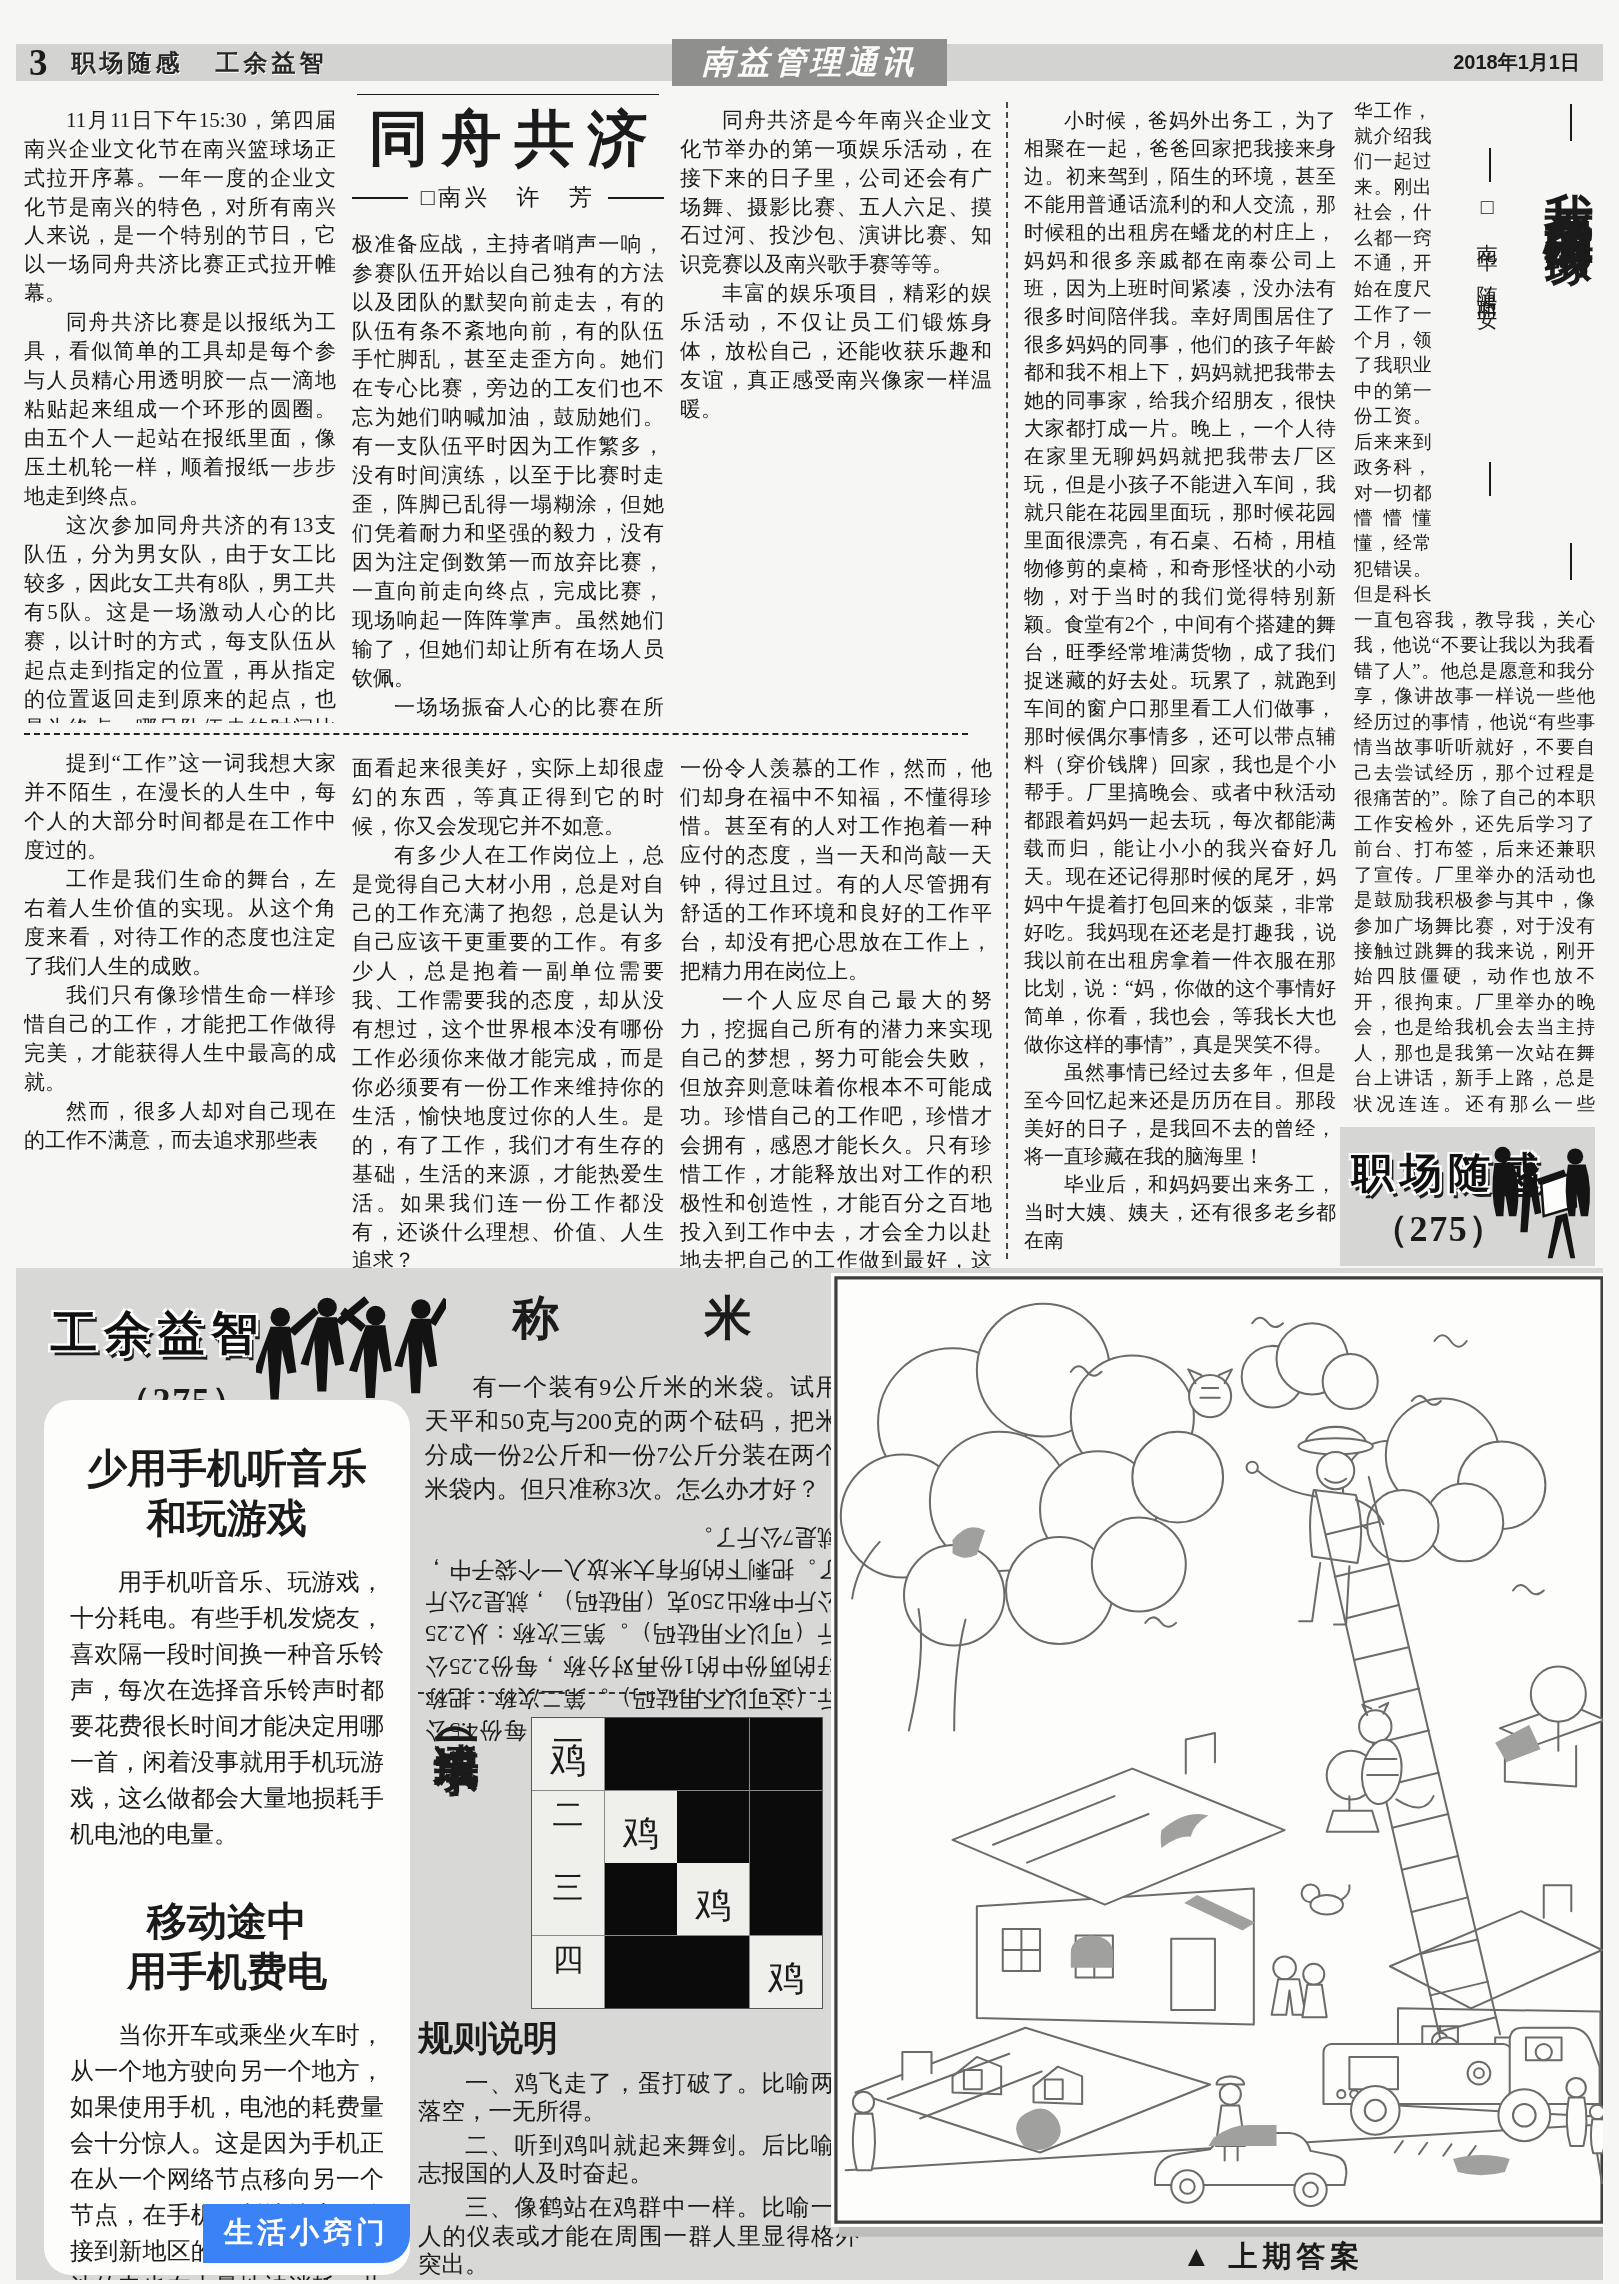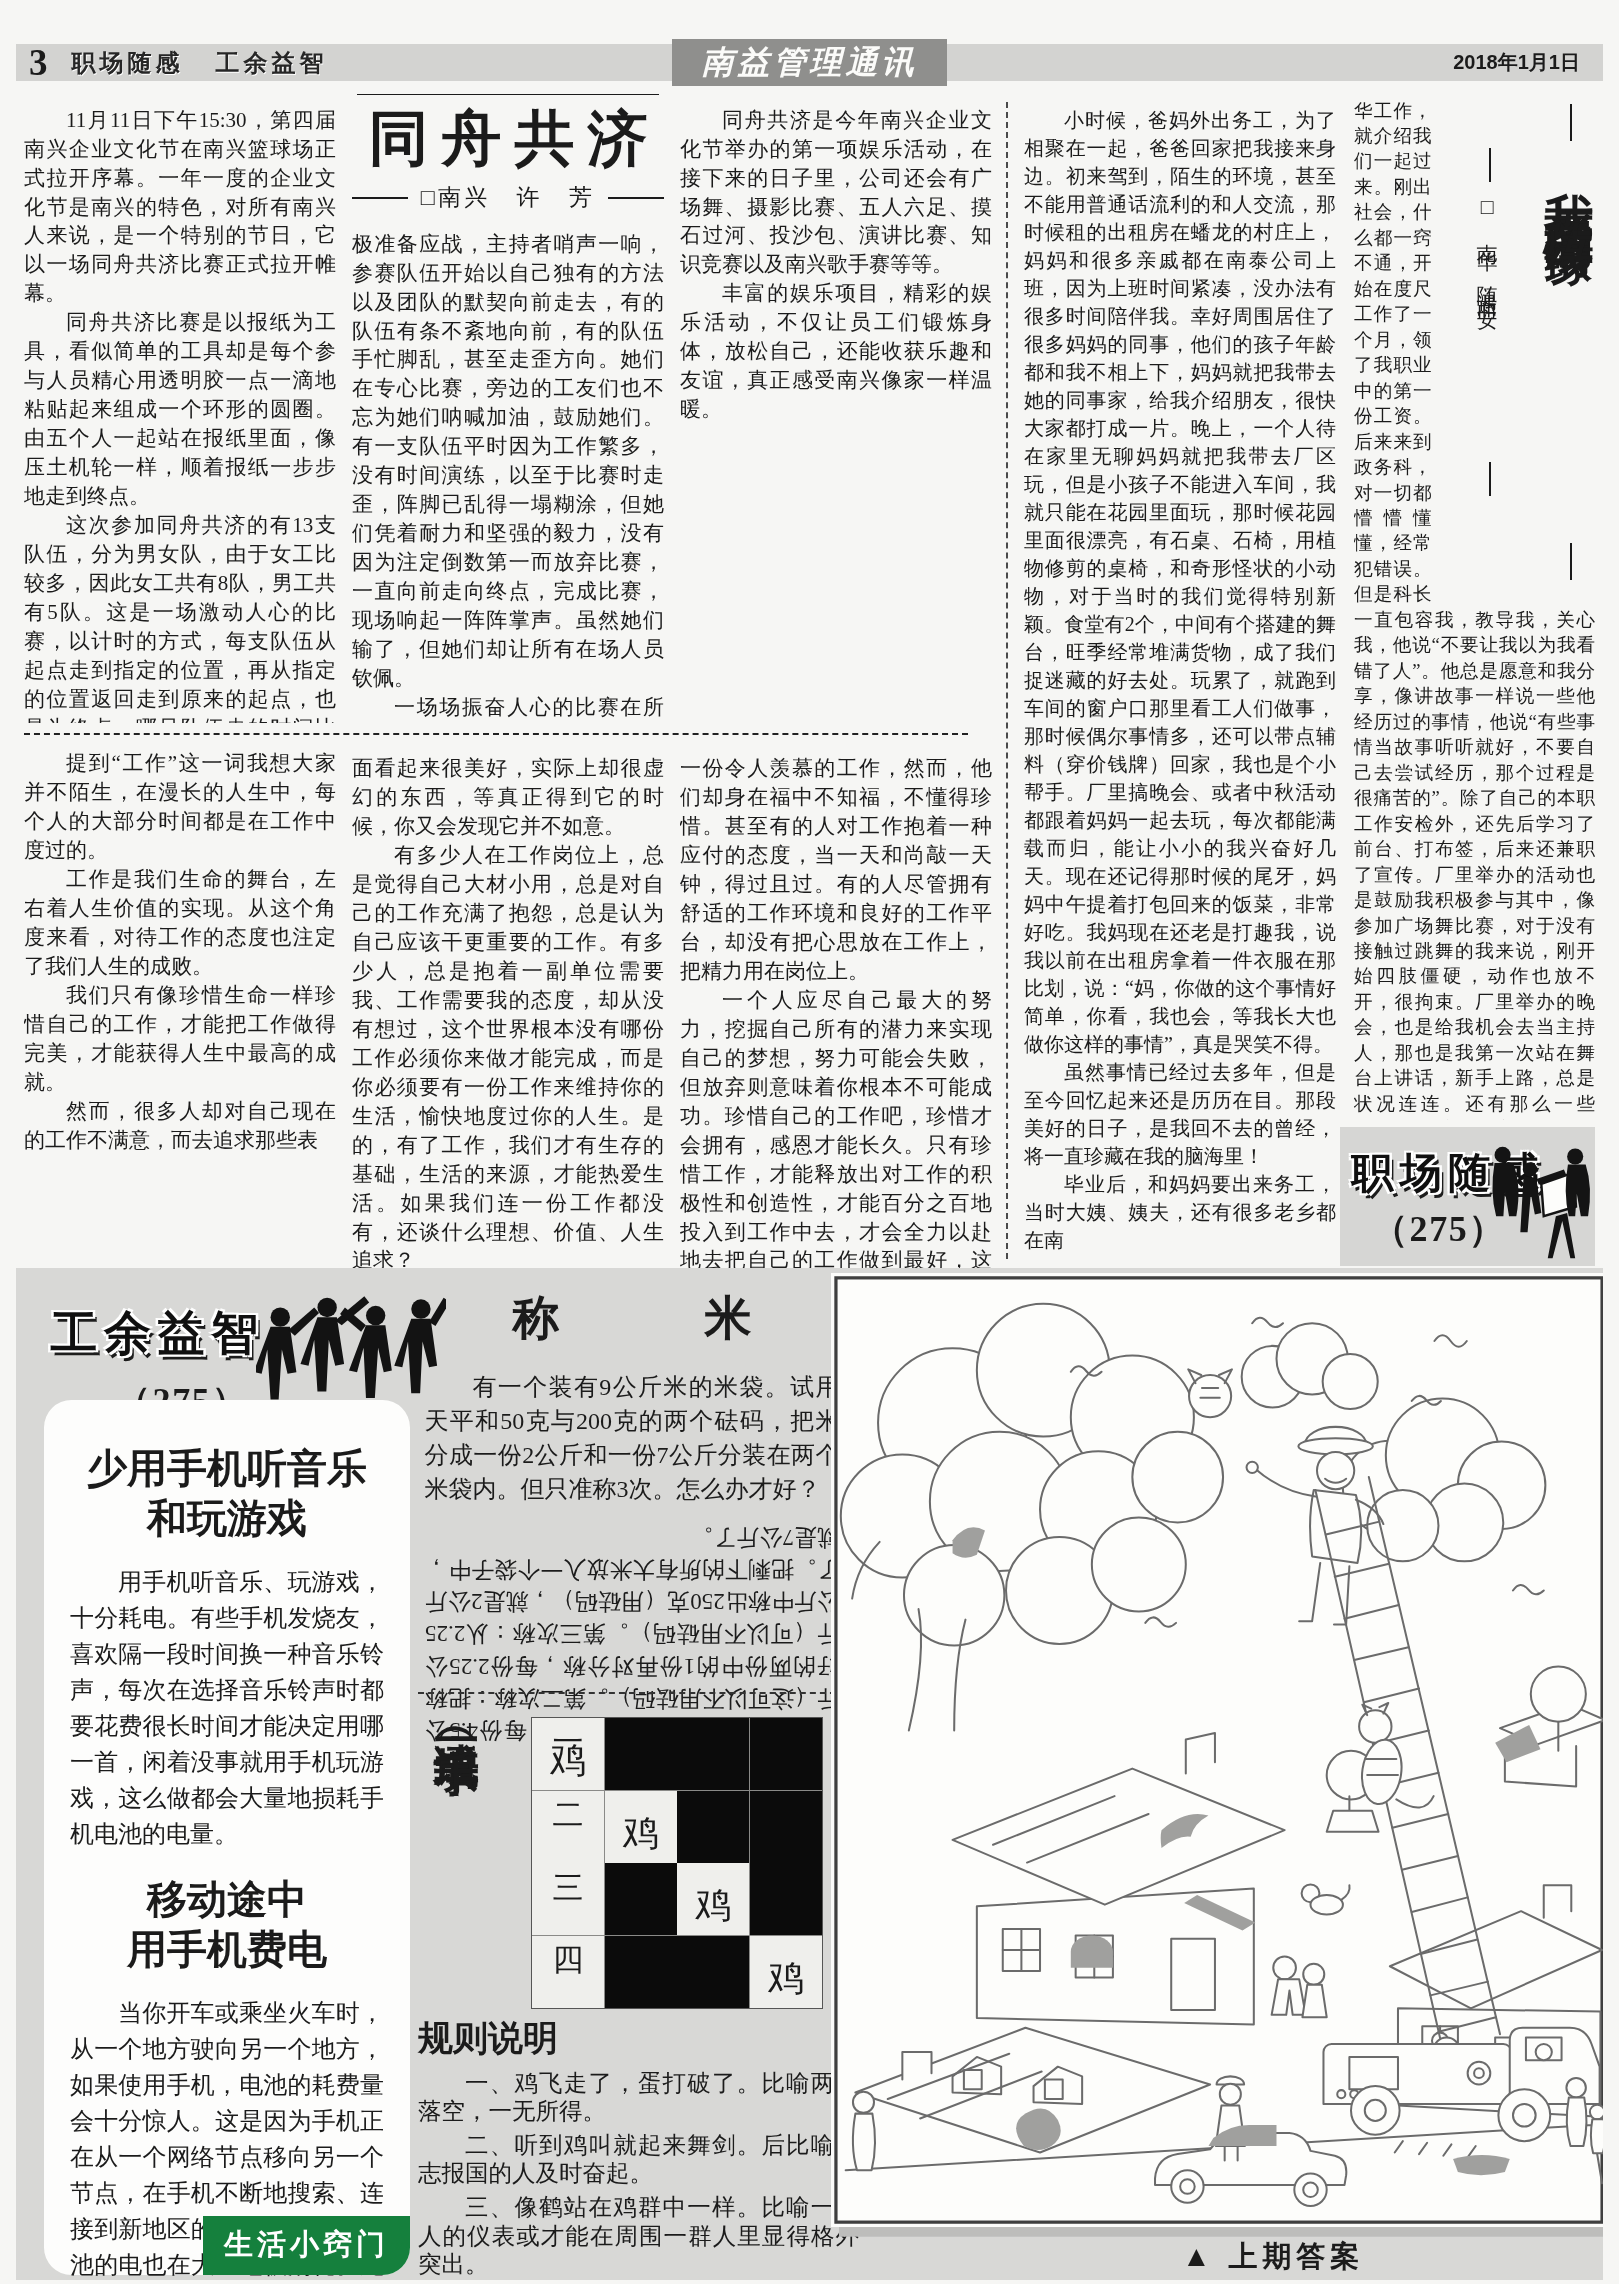--- a/index.html
+++ b/index.html
@@ -56,23 +56,23 @@
   .gy-badge{position:absolute;left:28px;top:14.6px;width:381px;height:154px;}
   .gy-badge .badge-title{position:absolute;left:6.5px;top:19.4px;font-size:47px;}
   .gy-badge .badge-issue{position:absolute;left:71px;top:94px;}
   .gy-badge svg{position:absolute;left:212px;top:0;}
 
   
   .bottom{position:absolute;left:16px;top:1268px;width:1587px;height:1012px;background:#d8d8d6;overflow:hidden;}
   .card{position:absolute;left:28px;top:132px;width:366px;height:875px;background:#fdfdfc;border-radius:27.5px;}
   .card-title{font-size:40px;font-weight:bold;text-align:center;line-height:1.24;}
   .ct1{margin-top:44px;}
-  .ct2{margin-top:23px;}
+  .ct2{margin-top:45px;}
   .card-body{font-size:24px;line-height:1.5;text-align:justify;margin:21px 26px 0;text-indent:2em;}
-  .tip-tag{position:absolute;right:0;bottom:0;background:#15803d;color:#fff;font-family:"Liberation Sans",sans-serif;font-weight:bold;font-size:29px;letter-spacing:4px;padding:9.7px 21px;border-radius:0 0 27.5px 0;margin-top:24px;}
+  .tip-tag{position:absolute;right:0;bottom:12px;background:#3b82f6;color:#fff;font-family:"Liberation Sans",sans-serif;font-weight:bold;font-size:29px;letter-spacing:4px;padding:9.7px 21px;border-radius:0 0 27.5px 0;margin-top:24px;}
 
   .chengmi{position:absolute;left:402px;top:0;width:428px;}
   .cm-title{font-size:47px;font-weight:bold;text-align:center;letter-spacing:49px;text-indent:49px;margin-top:19.4px;}
   .cm-q{font-size:24px;line-height:1.42;margin:19.4px 6.5px 0;text-indent:2em;text-align:justify;}
   .cm-a{font-size:23px;line-height:1.4;margin:14.6px 6.5px 0;transform:rotate(180deg);text-align:justify;text-indent:2em;}
   .cm-divider{position:absolute;left:402px;top:424px;width:428px;border-top:2.4px dashed #333;}
 
   .cw{position:absolute;left:402px;top:436px;width:431px;height:324px;}
   .cw-title{position:absolute;left:13px;top:3.2px;writing-mode:vertical-rl;font-size:45px;font-weight:bold;line-height:1.1;letter-spacing:1.6px;}
   .cw-grid{position:absolute;left:113px;top:13px;width:290px;height:290px;display:grid;grid-template-rows:repeat(4,1fr);grid-template-columns:repeat(4,1fr);border:1.6px solid #555;background:#8a8a88;gap:0.8px;}

